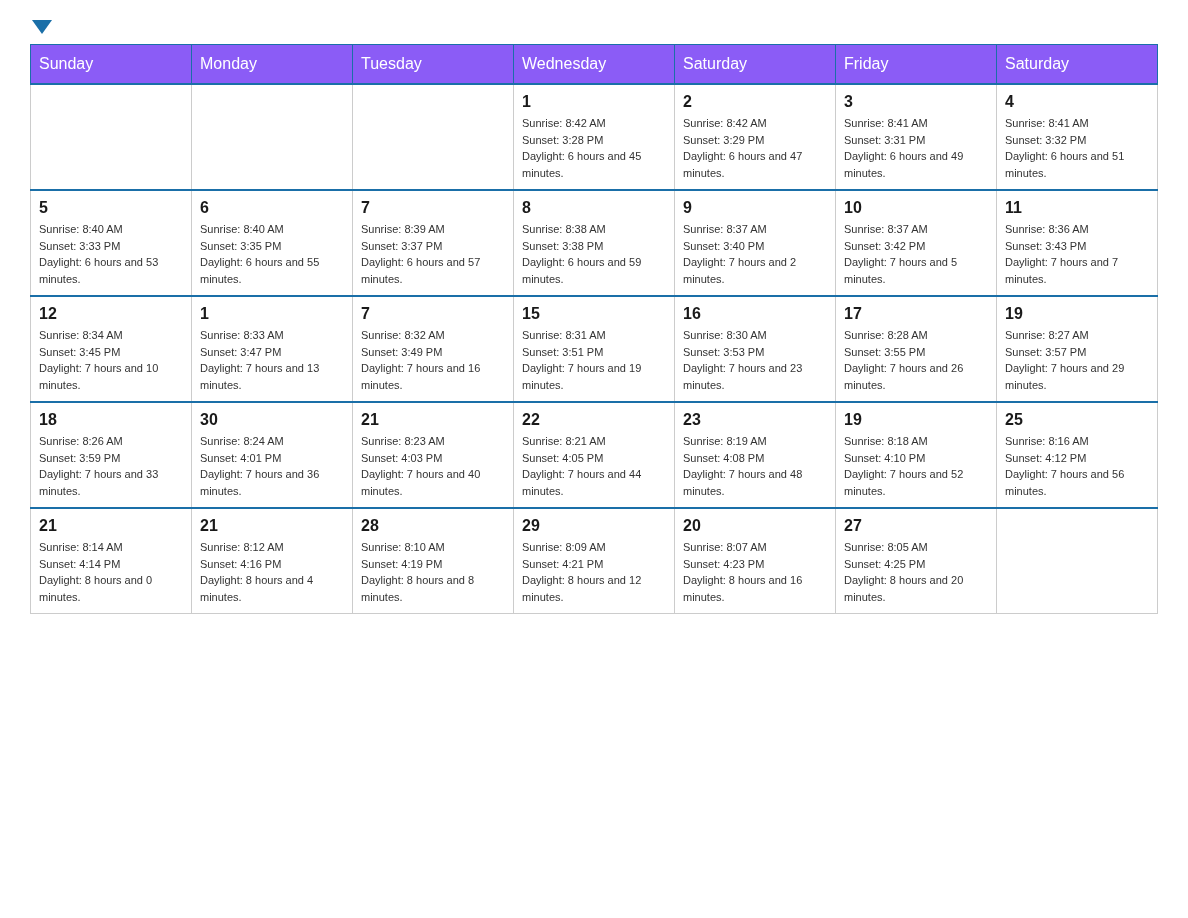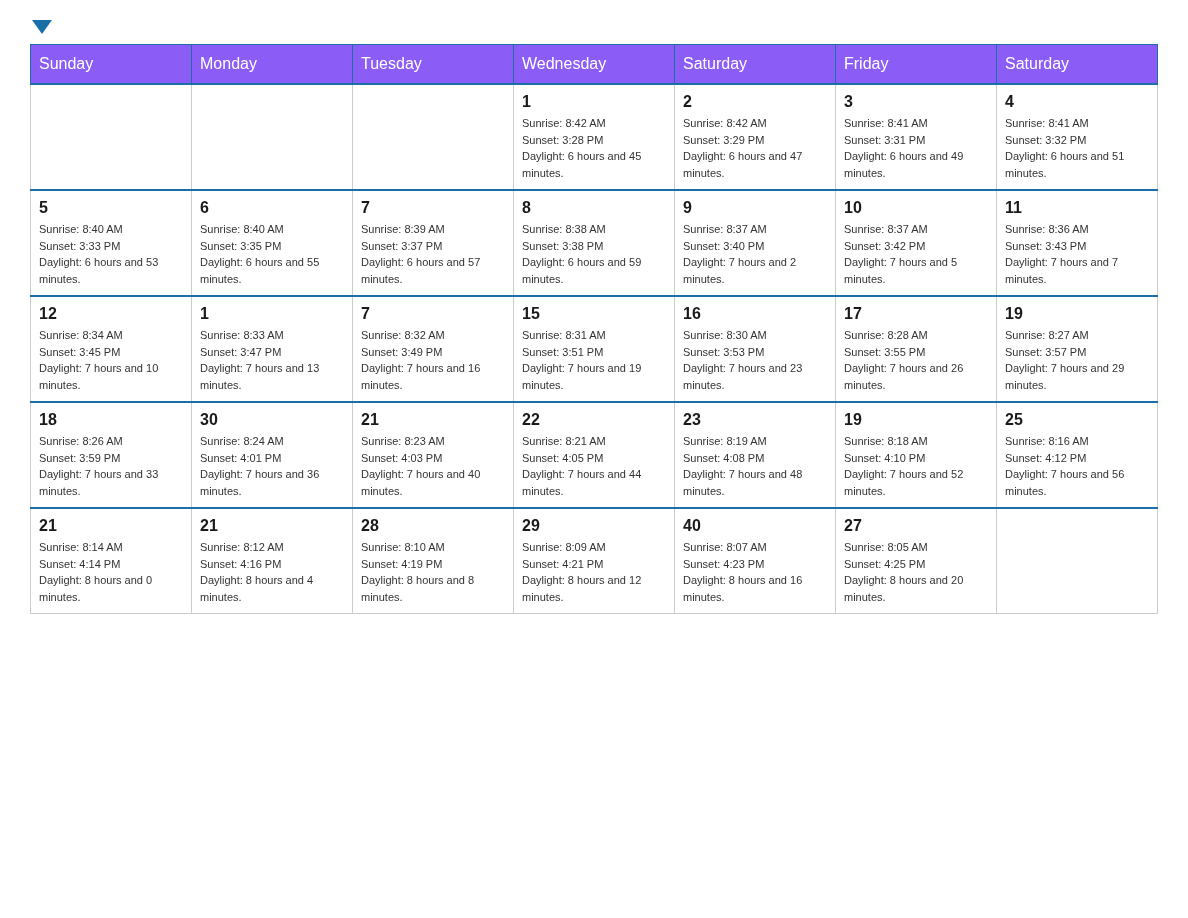--- a/index.html
+++ b/index.html
@@ -249,21 +249,21 @@
         </td>
         <td>
           <span class="day-num">28</span>
           <div class="day-info">Sunrise: 8:10 AM<br>Sunset: 4:19 PM<br>Daylight: 8 hours and 8 minutes.</div>
         </td>
         <td>
           <span class="day-num">29</span>
           <div class="day-info">Sunrise: 8:09 AM<br>Sunset: 4:21 PM<br>Daylight: 8 hours and 12 minutes.</div>
         </td>
         <td>
-          <span class="day-num">40</span>
+          <span class="day-num">20</span>
           <div class="day-info">Sunrise: 8:07 AM<br>Sunset: 4:23 PM<br>Daylight: 8 hours and 16 minutes.</div>
         </td>
         <td>
           <span class="day-num">27</span>
           <div class="day-info">Sunrise: 8:05 AM<br>Sunset: 4:25 PM<br>Daylight: 8 hours and 20 minutes.</div>
         </td>
         <td class="empty-cell"></td>
       </tr>
     </tbody>
 </table>

